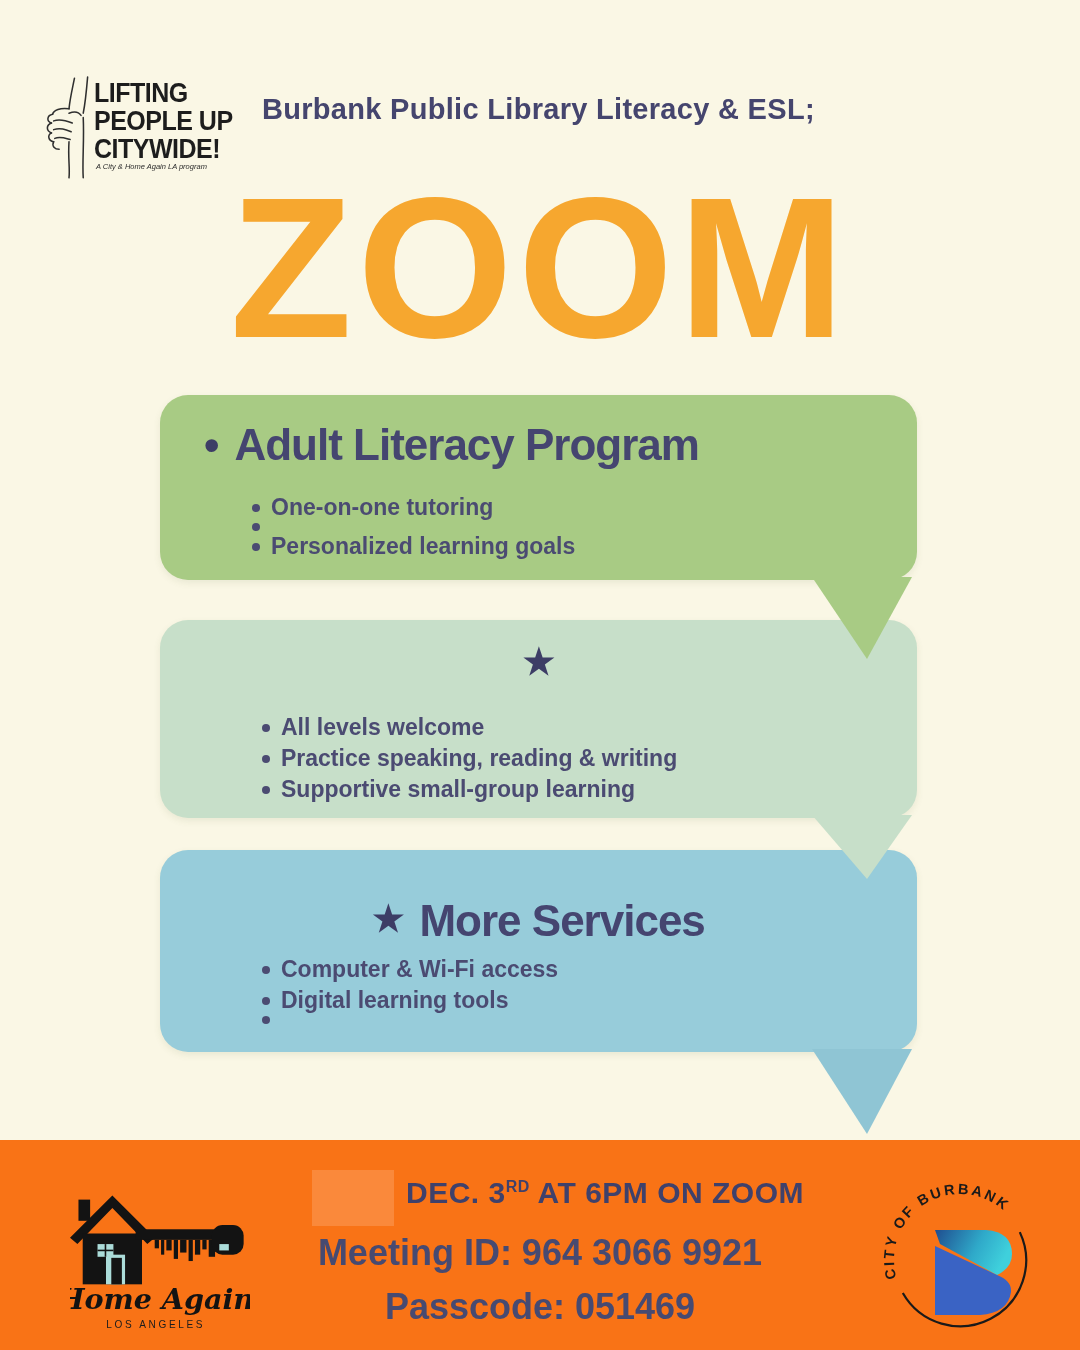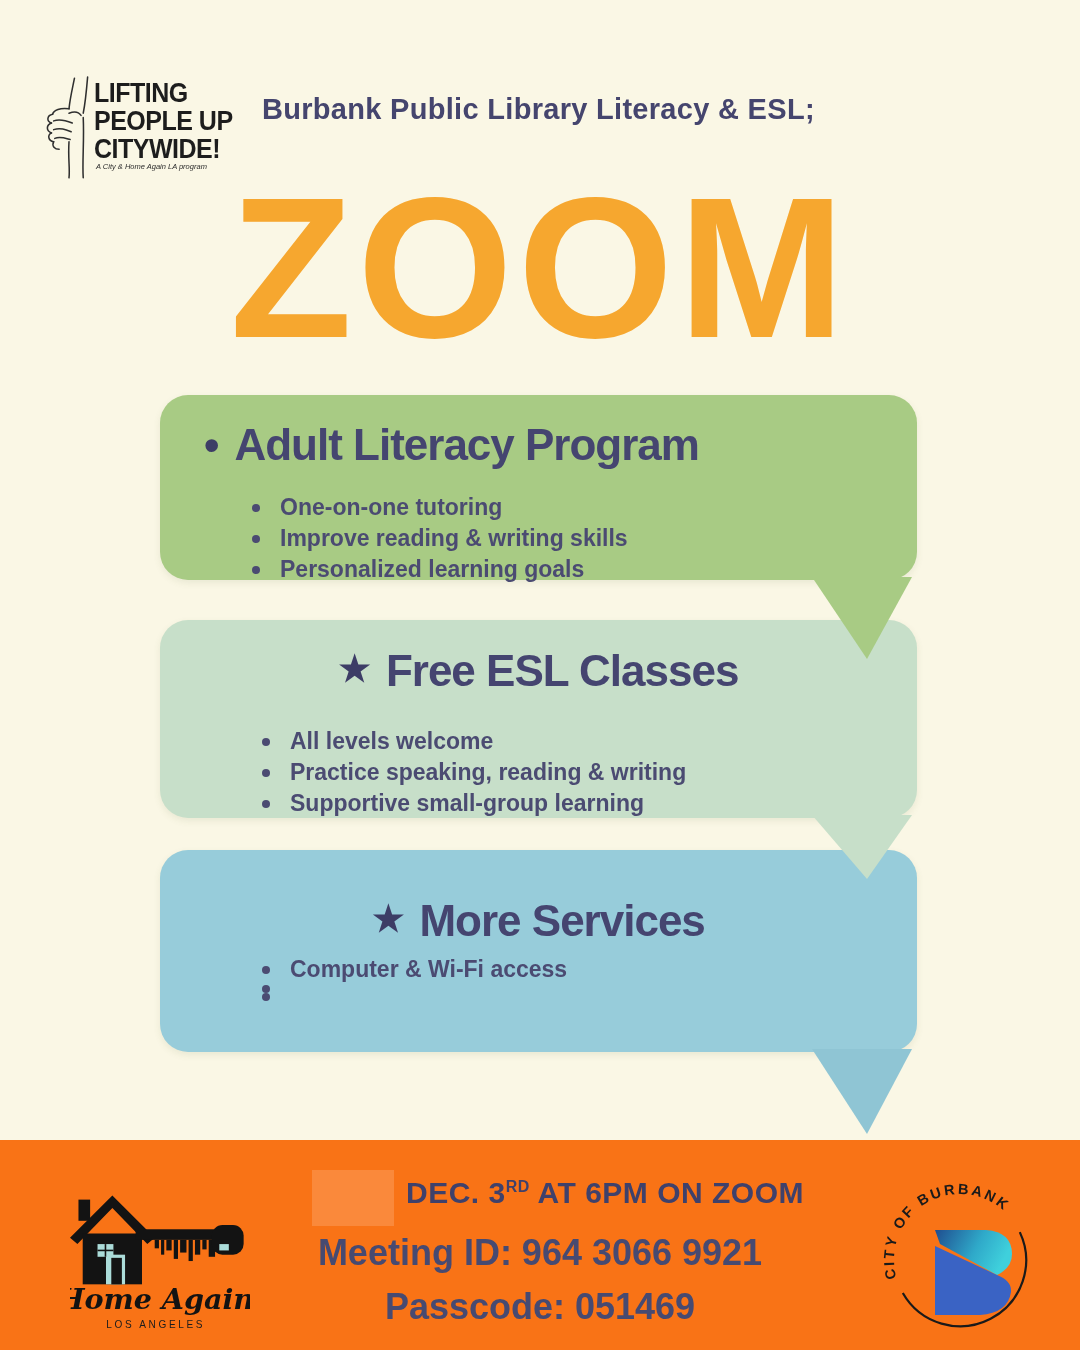--- a/index.html
+++ b/index.html
@@ -36,21 +36,21 @@
   .bubble-2 h2{margin:26px 0 0 0;justify-content:center;}
   .bubble-3 h2{margin:46px 0 0 0;justify-content:center;}
   .marker{flex:0 0 auto;color:#3D3D66;}
   .marker.dot{font-size:44px;line-height:20px;}
   .marker.star{font-size:36px;line-height:36px;transform:translateY(-2px);}
 
   .bullets{margin:0;padding:0;list-style:none;font-size:23px;font-weight:600;color:#4B4B72;}
   .bubble-1 .bullets{margin:22px 0 0 92px;}
   .bubble-2 .bullets{margin:30px 0 8px 102px;}
   .bubble-3 .bullets{margin:8px 0 0 102px;}
-  .bullets li{display:flex;align-items:center;gap:20px;line-height:31px;}
+  .bullets li{display:flex;align-items:center;gap:11px;line-height:31px;}
   .bdot{width:8px;height:8px;border-radius:50%;background:#4B4B72;flex:0 0 auto;}
 
   
   .footer{position:absolute;left:0;top:1140px;width:1080px;height:250px;background:#f97316;z-index:1;}
   .patch{position:absolute;left:312px;top:30px;width:82px;height:56px;background:rgba(255,255,255,0.16);}
   .date-line{position:absolute;left:235px;top:36px;width:740px;text-align:center;
              font-size:30px;font-weight:800;color:#3F416B;letter-spacing:0.5px;}
   .date-line sup{font-size:16px;vertical-align:super;}
   .meeting{position:absolute;left:0;top:92px;width:1080px;text-align:center;
            font-size:36px;font-weight:700;color:#474A71;}
@@ -99,34 +99,32 @@
       <span class="marker dot">•</span>
       <span>Adult Literacy Program</span>
     </h2>
     <ul class="bullets">
       <li>
           <span class="bdot"></span>
           <span>One-on-one tutoring</span>
         </li>
       <li>
           <span class="bdot"></span>
-          <span>Improve reading &amp; writing skills</span>
         </li>
       <li>
           <span class="bdot"></span>
           <span>Personalized learning goals</span>
         </li>
     </ul>
   </div>
   <div class="tail tail-1"></div>
 
   <div class="bubble bubble-2">
     <h2>
       <span class="marker star">★</span>
-      <span>Free ESL Classes</span>
     </h2>
     <ul class="bullets">
       <li>
           <span class="bdot"></span>
           <span>All levels welcome</span>
         </li>
       <li>
           <span class="bdot"></span>
           <span>Practice speaking, reading &amp; writing</span>
         </li>
@@ -143,20 +141,21 @@
       <span class="marker star">★</span>
       <span>More Services</span>
     </h2>
     <ul class="bullets">
       <li>
           <span class="bdot"></span>
           <span>Computer &amp; Wi-Fi access</span>
         </li>
       <li>
           <span class="bdot"></span>
+          <span>Digital learning tools</span>
         </li>
       <li>
           <span class="bdot"></span>
         </li>
     </ul>
   </div>
   <div class="tail tail-3"></div>
 
   <div class="footer">
     <div class="patch"></div>

